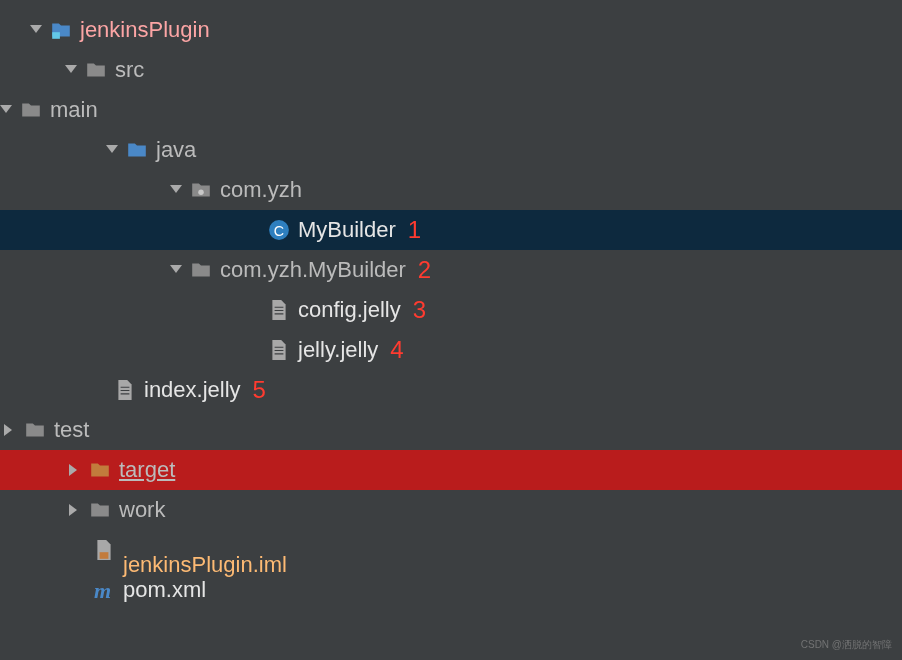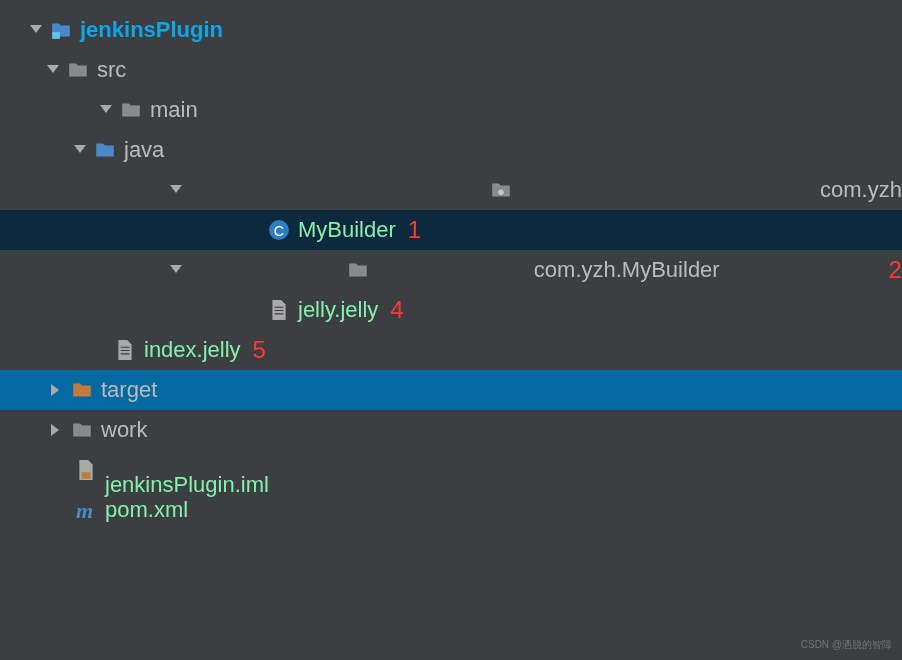--- a/index.html
+++ b/index.html
@@ -14,21 +14,21 @@
     position: relative;
   }
   .tree { padding-top: 10px; }
   .row {
     display: flex;
     align-items: center;
     height: 40px;
     white-space: nowrap;
   }
   .row.selected { background: #0D293E; }
-  .row.highlight { background: #0369a1; }
+  .row.highlight { background: #b91c1c; text-decoration: underline; }
   .arrow {
     width: 12px;
     height: 12px;
     display: inline-block;
     margin-right: 8px;
     flex-shrink: 0;
   }
   .arrow.expanded {
     border-left: 6px solid transparent;
     border-right: 6px solid transparent;
@@ -45,44 +45,44 @@
   .icon {
     width: 22px;
     height: 22px;
     display: inline-flex;
     align-items: center;
     justify-content: center;
     margin-right: 8px;
     flex-shrink: 0;
   }
   .label { font-size: 22px; }
-  .label.bold { font-weight: bold; color: #0ea5e9; }
+  .label.bold { font-weight: normal; color: #fca5a5; }
   .label.normal { color: #BBBBBB; }
-  .label.green { color: #86efac; }
-  .label.red-file { color: #86efac; margin-top: 30px; }
+  .label.green { color: #e5e5e5; }
+  .label.red-file { color: #fdba74; margin-top: 30px; }
   .annot {
     font-size: 24px;
     color: #FF3B30;
     margin-left: 12px;
     font-weight: normal;
   }
   .watermark {
     position: absolute;
     right: 10px;
     bottom: 8px;
     font-size: 10px;
     color: #888888;
     opacity: 0.7;
   }
   
   .d0 { padding-left: 30px; }
-  .d1 { padding-left: 47px; }
-  .d2 { padding-left: 100px; }
-  .d3 { padding-left: 74px; }
-  .d4 { padding-left: 170px; justify-content: space-between; }
+  .d1 { padding-left: 65px; }
+  .d2 { }
+  .d3 { padding-left: 106px; }
+  .d4 { padding-left: 170px; }
   .d5 { padding-left: 86px; }
   .d6 { padding-left: 240px; }
 </style>
 </head>
 <body>
 
 <div class="tree">
 
   <div class="row d0">
     <span class="arrow expanded"></span>
@@ -153,20 +153,31 @@
     <span class="arrow expanded"></span>
     <span class="icon">
       <svg width="22" height="22" viewBox="0 0 20 20">
           <path fill="#8A8A8A" d="M2 4h6l2 2h8v10H2z"></path>
         </svg>
     </span>
     <span class="label normal">com.yzh.MyBuilder</span>
     <span class="annot">2</span>
   </div>
 
+  <div class="row d6">
+    <span class="arrow none"></span>
+    <span class="icon">
+      <svg width="20" height="22" viewBox="0 0 18 20">
+          <path fill="#A8A8A8" d="M3 1h8l4 4v14H3z"></path>
+          <path fill="#3C3F41" d="M5 7h8v1H5zM5 10h8v1H5zM5 13h8v1H5z"></path>
+        </svg>
+    </span>
+    <span class="label green">config.jelly</span>
+    <span class="annot">3</span>
+  </div>
 
   <div class="row d6">
     <span class="arrow none"></span>
     <span class="icon">
       <svg width="20" height="22" viewBox="0 0 18 20">
           <path fill="#A8A8A8" d="M3 1h8l4 4v14H3z"></path>
           <path fill="#3C3F41" d="M5 7h8v1H5zM5 10h8v1H5zM5 13h8v1H5z"></path>
         </svg>
     </span>
     <span class="label green">jelly.jelly</span>
@@ -178,20 +189,29 @@
     <span class="icon">
       <svg width="20" height="22" viewBox="0 0 18 20">
           <path fill="#A8A8A8" d="M3 1h8l4 4v14H3z"></path>
           <path fill="#3C3F41" d="M5 7h8v1H5zM5 10h8v1H5zM5 13h8v1H5z"></path>
         </svg>
     </span>
     <span class="label green">index.jelly</span>
     <span class="annot">5</span>
   </div>
 
+  <div class="row d2">
+    <span class="arrow collapsed"></span>
+    <span class="icon">
+      <svg width="22" height="22" viewBox="0 0 20 20">
+          <path fill="#8A8A8A" d="M2 4h6l2 2h8v10H2z"></path>
+        </svg>
+    </span>
+    <span class="label normal">test</span>
+  </div>
 
   <div class="row d1 highlight">
     <span class="arrow collapsed"></span>
     <span class="icon">
       <svg width="22" height="22" viewBox="0 0 20 20">
           <path fill="#C27B3C" d="M2 4h6l2 2h8v10H2z"></path>
         </svg>
     </span>
     <span class="label normal">target</span>
   </div>

